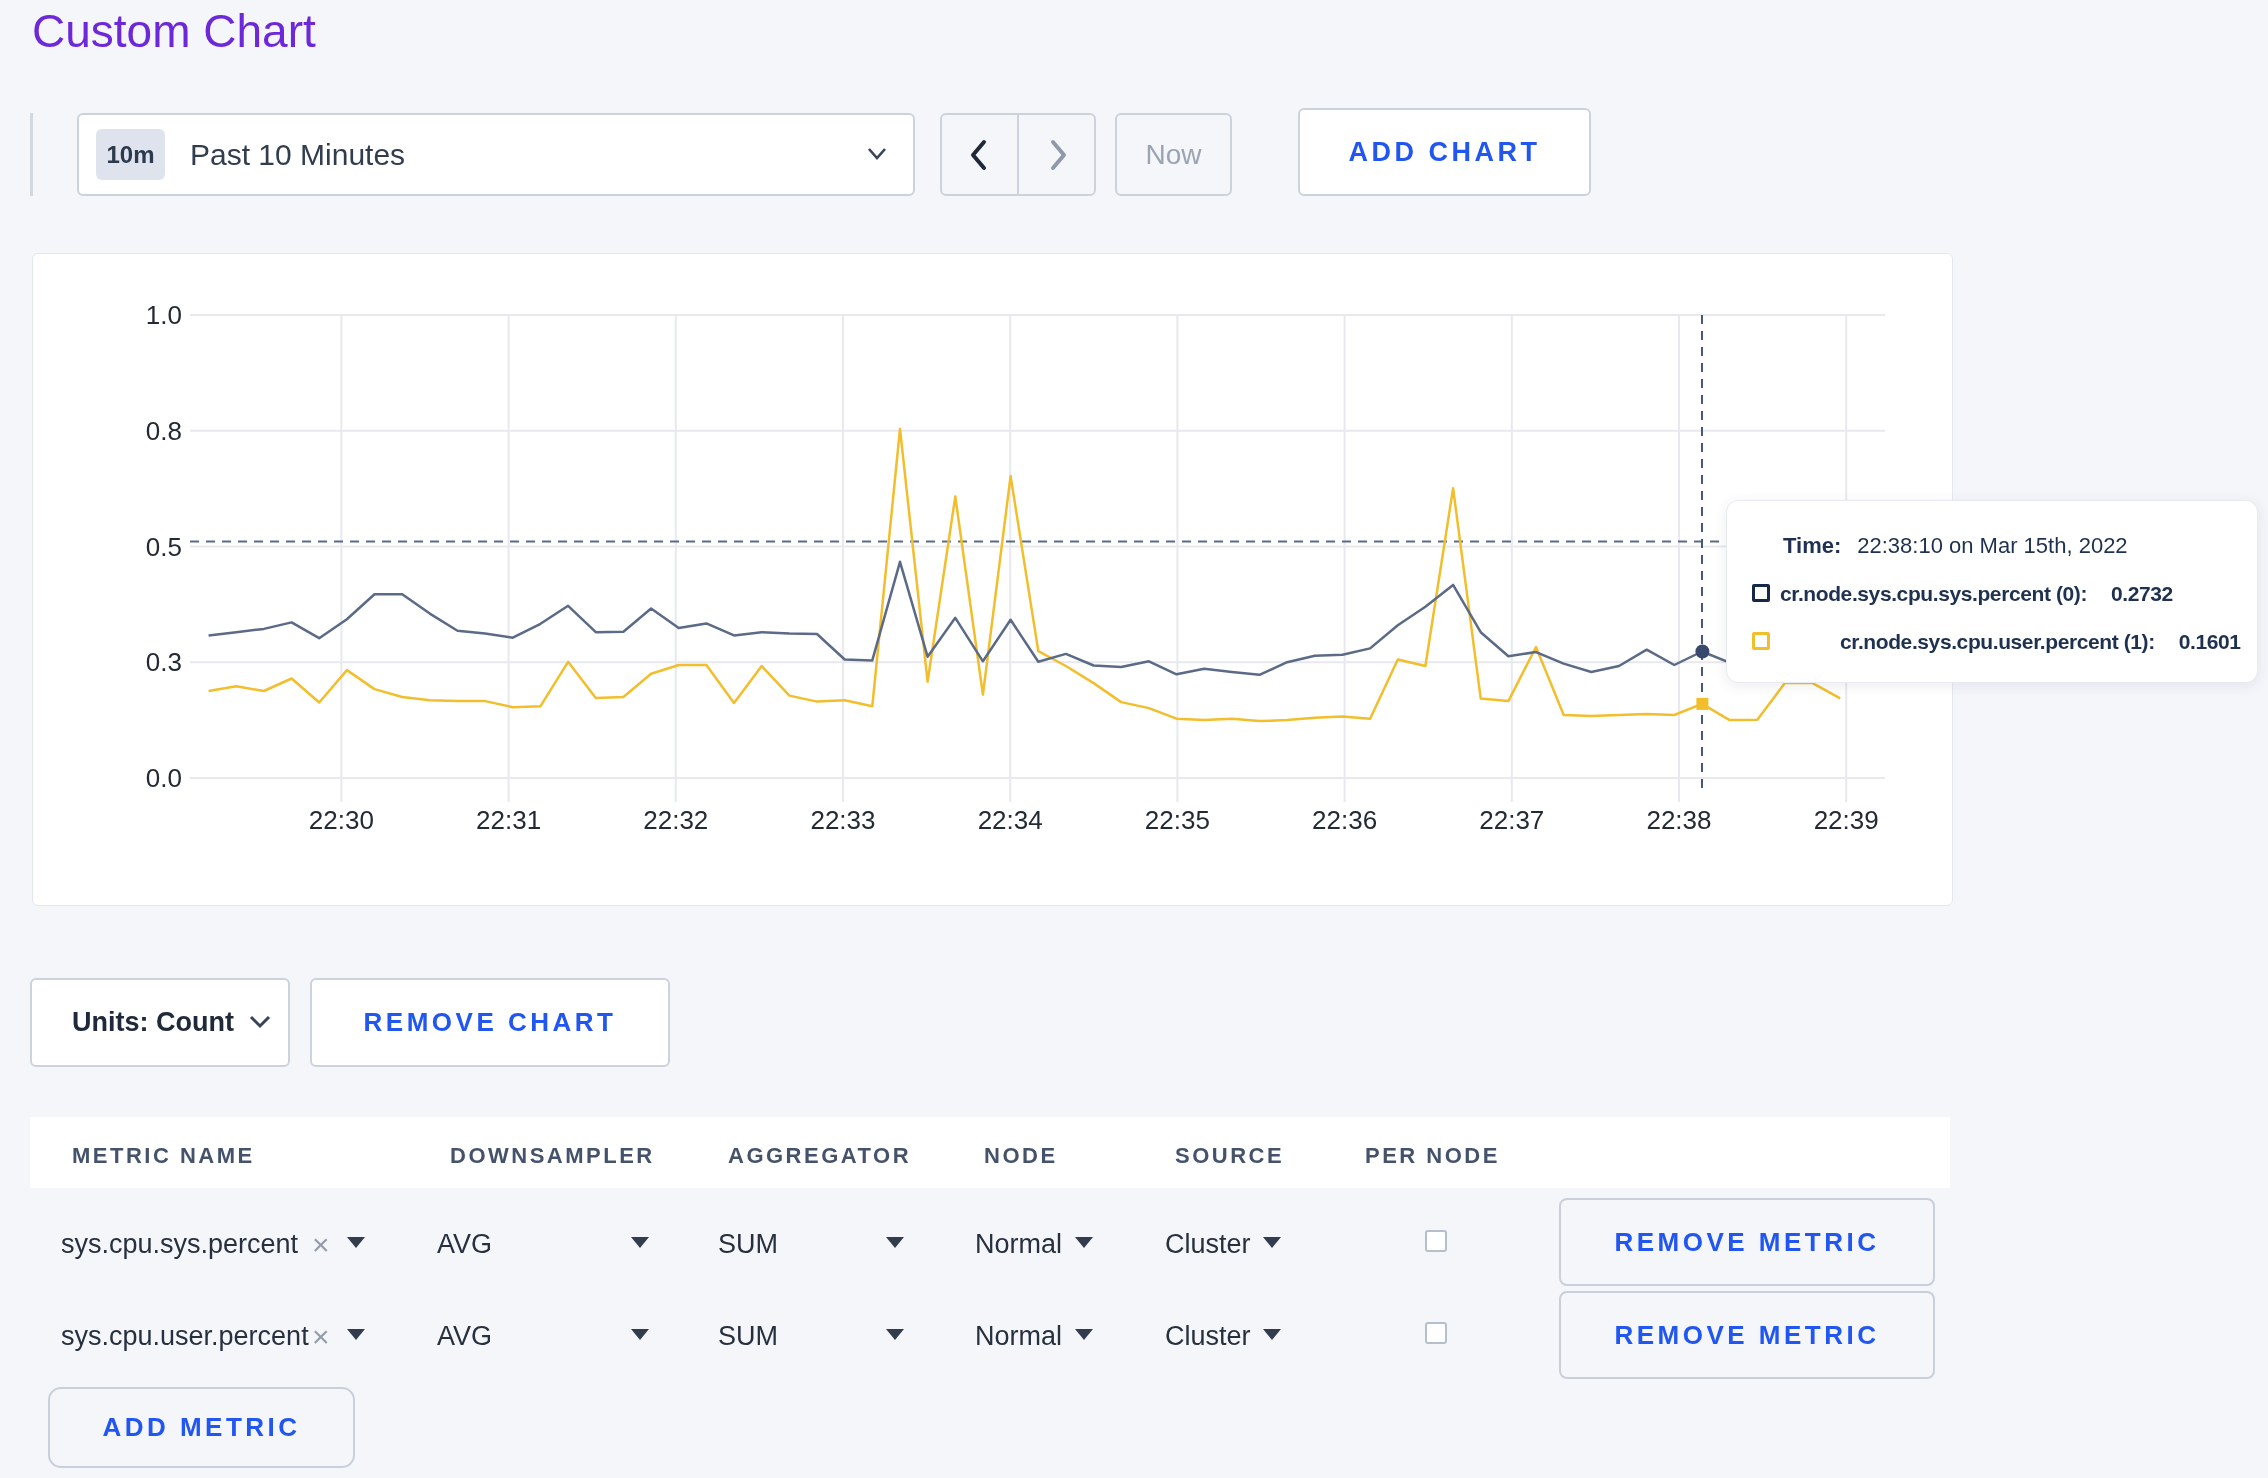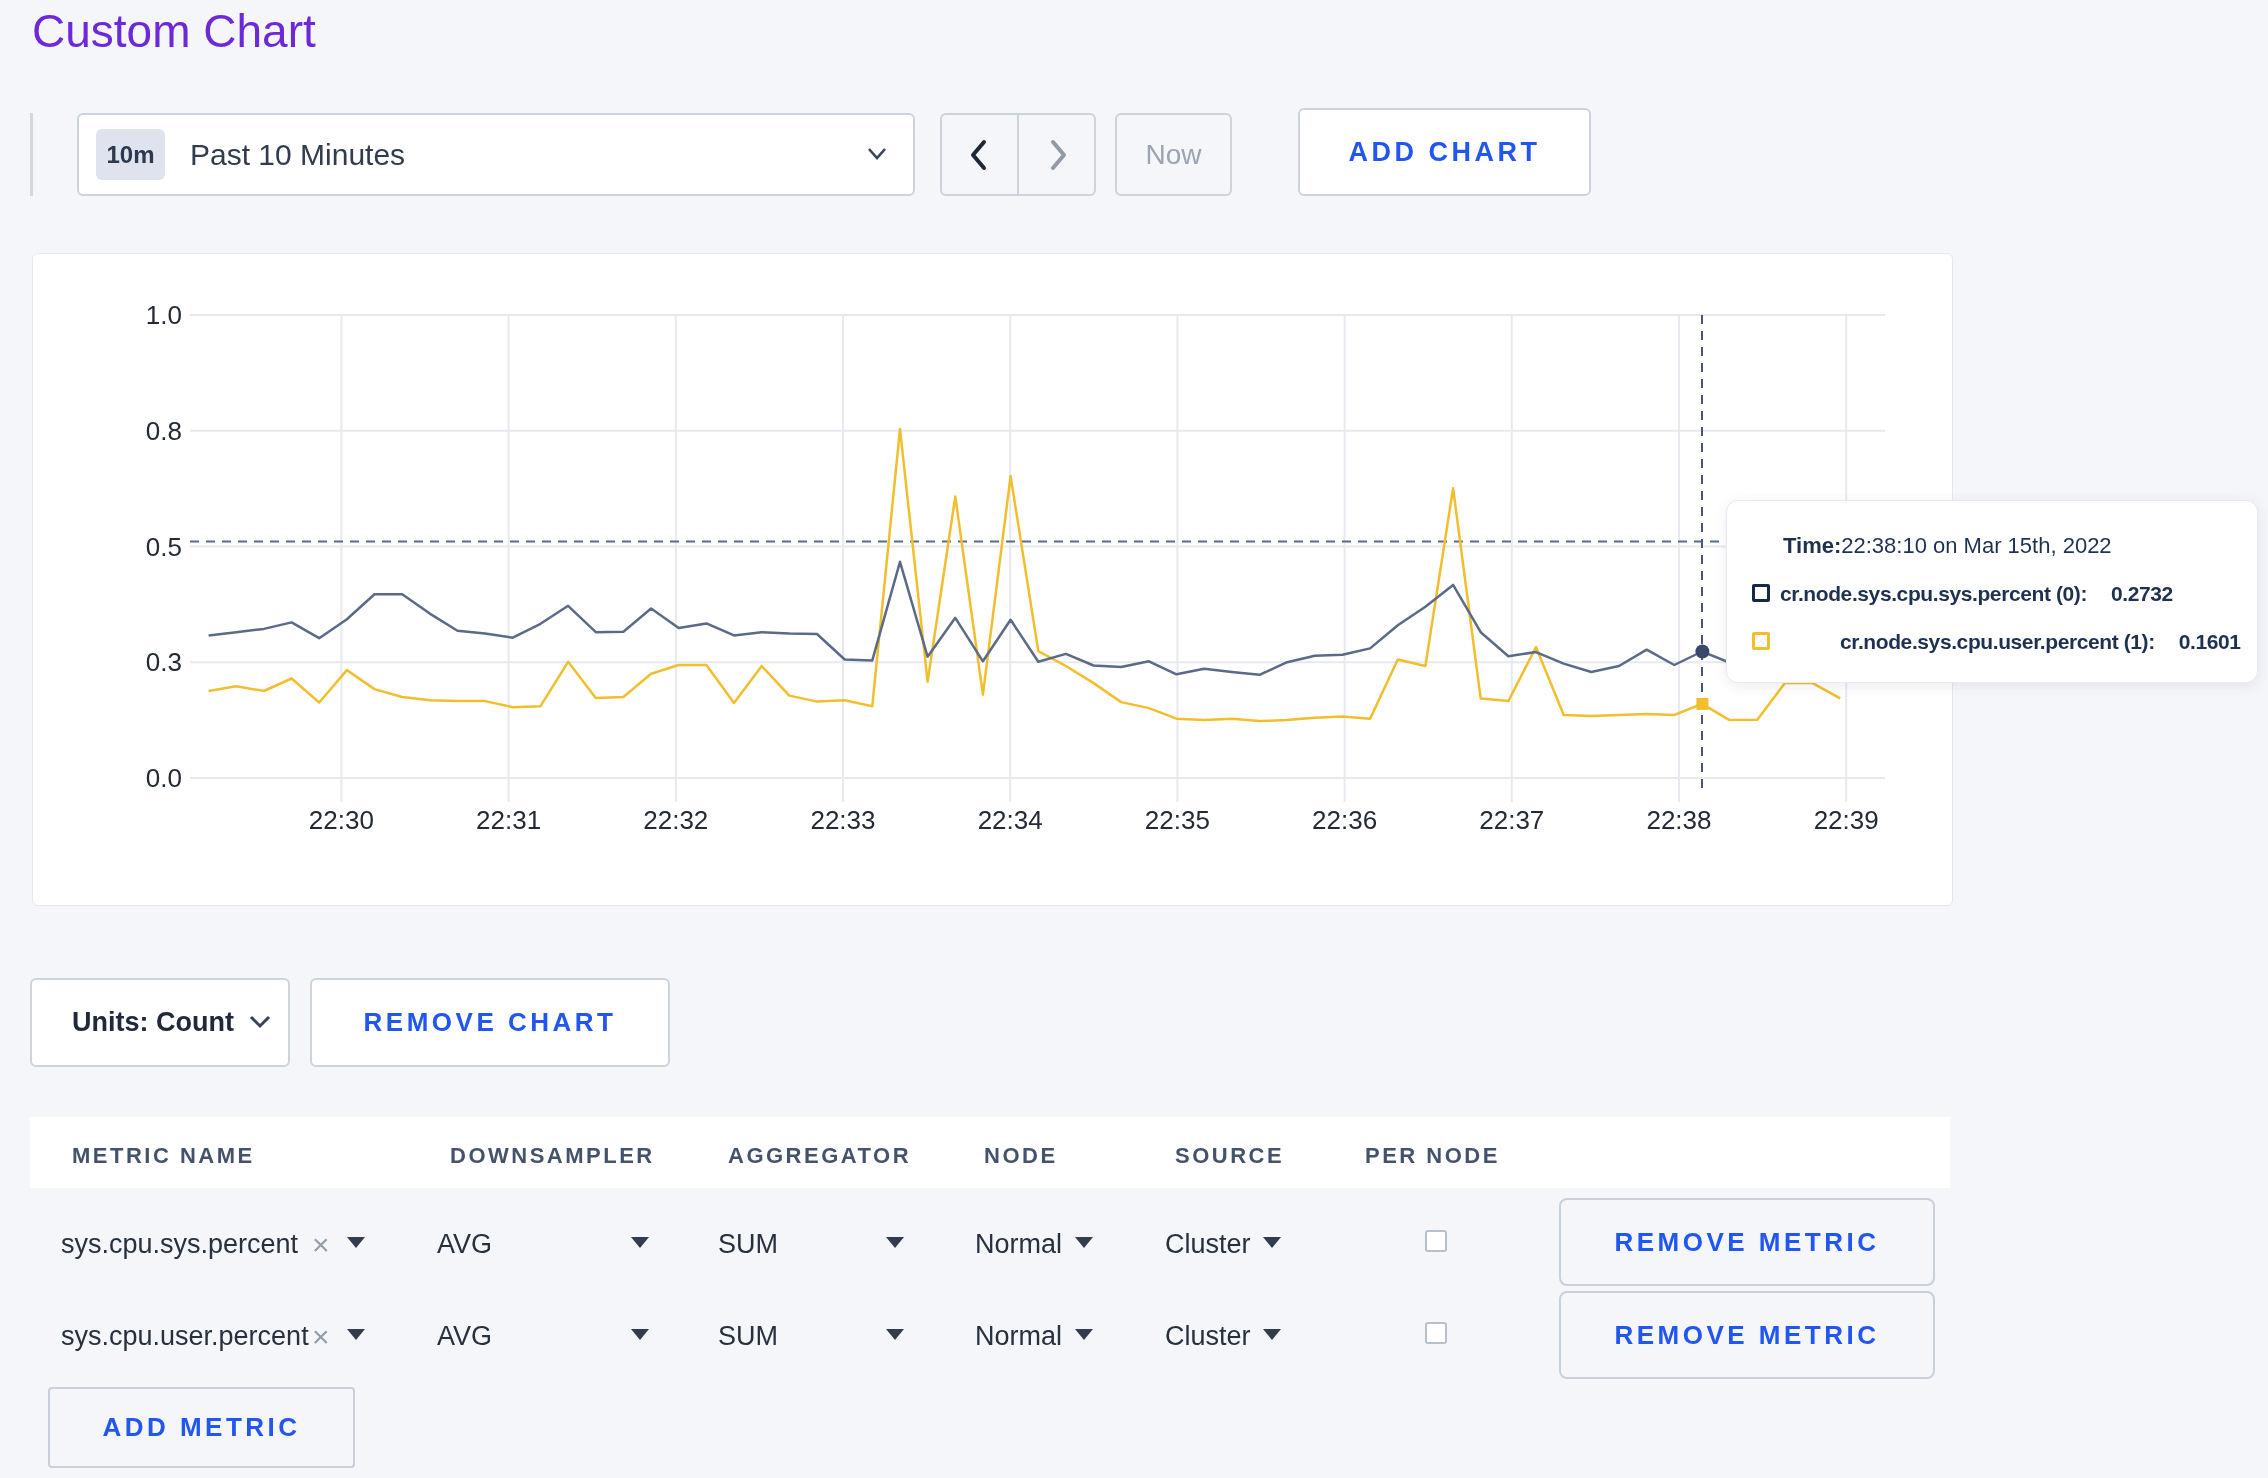--- a/index.html
+++ b/index.html
@@ -73,21 +73,21 @@
 <text x="1814.2" y="576" text-anchor="middle" class="axlab">22:39</text>
 <line x1="158" y1="288.5" x2="1698" y2="288.5" stroke="#5a6b8a" stroke-width="2" stroke-dasharray="9 7"></line>
 <line x1="1670" y1="62" x2="1670" y2="538" stroke="#45577a" stroke-width="2" stroke-dasharray="9 7"></line>
 <polyline points="176.6,438.0 204.3,433.3 231.9,438.0 259.6,425.5 287.2,449.5 314.9,417.1 342.5,436.1 370.2,444.0 397.8,447.2 425.5,448.1 453.1,448.1 480.8,454.2 508.5,453.2 536.1,408.8 563.8,444.9 591.4,444.0 619.1,420.8 646.7,412.0 674.4,412.0 702.0,450.0 729.7,413.0 757.4,442.6 785.0,448.6 812.7,447.2 840.3,453.2 868.0,175.9 895.6,428.7 923.3,243.5 950.9,441.7 978.6,223.1 1006.3,398.1 1033.9,413.0 1061.6,430.1 1089.2,449.1 1116.9,455.1 1144.5,465.7 1172.2,467.1 1199.8,465.7 1227.5,468.1 1255.1,467.1 1282.8,464.8 1310.5,463.4 1338.1,465.7 1365.8,406.5 1393.4,413.0 1421.1,235.2 1448.7,445.4 1476.4,448.1 1504.0,394.0 1531.7,462.0 1559.3,463.0 1587.0,462.0 1614.7,461.1 1642.3,462.0 1670.0,450.9 1697.6,467.1 1725.3,466.7 1752.9,430.1 1780.6,430.1 1808.2,445.4" fill="none" stroke="#f2be2c" stroke-width="2.5" stroke-linejoin="round"></polyline>
 <polyline points="176.6,382.4 204.3,379.2 231.9,375.9 259.6,369.4 287.2,385.2 314.9,366.2 342.5,341.2 370.2,341.2 397.8,360.6 425.5,377.8 453.1,380.5 480.8,384.7 508.5,370.8 536.1,352.8 563.8,379.2 591.4,378.7 619.1,355.5 646.7,375.0 674.4,370.4 702.0,382.4 729.7,379.2 757.4,380.5 785.0,381.0 812.7,406.5 840.3,407.4 868.0,308.8 895.6,403.7 923.3,364.8 950.9,408.3 978.6,366.7 1006.3,408.8 1033.9,400.9 1061.6,412.5 1089.2,413.9 1116.9,408.3 1144.5,421.3 1172.2,415.7 1199.8,419.0 1227.5,421.8 1255.1,409.2 1282.8,402.8 1310.5,401.8 1338.1,395.4 1365.8,372.2 1393.4,353.7 1421.1,331.9 1448.7,379.2 1476.4,403.2 1504.0,399.1 1531.7,410.6 1559.3,419.0 1587.0,413.0 1614.7,396.7 1642.3,412.0 1670.0,398.5 1697.6,409.7 1725.3,393.0 1752.9,387.0 1780.6,388.4 1808.2,386.1" fill="none" stroke="#5a6a87" stroke-width="2.5" stroke-linejoin="round"></polyline>
 <circle cx="1670.4" cy="398.5" r="7" fill="#39496b"></circle>
 <rect x="1664.4" y="444.9" width="12" height="12" fill="#f2be2c"></rect>
 </svg>
 
 <div class="abs" style="left:1726px; top:500px; width:532px; height:183px; background:#fff; border:1px solid #e7eaf0; border-radius:12px; box-shadow:0 3px 14px rgba(50,60,90,0.09); z-index:5;"></div>
-<div class="abs" style="left:1783px; top:533px; font-size:22px; color:#1e3150; z-index:6; white-space:nowrap;"><span style="font-weight:700;">Time:</span><span style="margin-left:0; font-weight:400;">22:38:10 on Mar 15th, 2022</span></div>
+<div class="abs" style="left:1783px; top:533px; font-size:22px; color:#1e3150; z-index:6; white-space:nowrap;"><span style="font-weight:700;">Time:</span><span style="margin-left:16px; font-weight:400;">22:38:10 on Mar 15th, 2022</span></div>
 <div class="abs" style="left:1752px; top:584px; width:18px; height:18px; border:3px solid #152849; border-radius:2px; z-index:6;"></div>
 <div class="abs" style="left:1780px; top:582px; font-size:21px; font-weight:700; letter-spacing:-0.4px; color:#1e3150; z-index:6; white-space:nowrap;">cr.node.sys.cpu.sys.percent (0):<span style="margin-left:24px;">0.2732</span></div>
 <div class="abs" style="left:1752px; top:632px; width:18px; height:18px; border:3px solid #f2be2c; border-radius:2px; z-index:6;"></div>
 <div class="abs" style="left:1840px; top:630px; font-size:21px; font-weight:700; letter-spacing:-0.4px; color:#1e3150; z-index:6; white-space:nowrap;">cr.node.sys.cpu.user.percent (1):<span style="margin-left:24px;">0.1601</span></div>
 
 <div class="btn" style="left:30px; top:978px; width:260px; height:89px;"></div>
 <div class="abs" style="left:72px; top:978px; height:89px; line-height:89px; font-size:27px; font-weight:700; color:#20293a;">Units: Count</div>
 <svg class="abs" style="left:248px; top:1014px;" width="24" height="16" viewBox="0 0 24 16">
     <polyline points="3,3 12,12 21,3" fill="none" stroke="#3a4459" stroke-width="3"></polyline>
   </svg>
@@ -122,13 +122,13 @@
 <div class="tri" style="left:631px; top:1329px;"></div>
 <div class="cellt" style="left:718px; top:1321px;">SUM</div>
 <div class="tri" style="left:886px; top:1329px;"></div>
 <div class="cellt" style="left:975px; top:1321px;">Normal</div>
 <div class="tri" style="left:1075px; top:1329px;"></div>
 <div class="cellt" style="left:1165px; top:1321px;">Cluster</div>
 <div class="tri" style="left:1263px; top:1329px;"></div>
 <div class="chk" style="left:1425px; top:1322px;"></div>
 <div class="rmbtn blue" style="top:1291px;">REMOVE METRIC</div>
 
-<div class="abs blue" style="left:48px; top:1387px; width:307px; height:81px; border:2px solid #c9d0dc; background:#f4f6fa; display:flex; align-items:center; justify-content:center; font-size:26px; border-radius:4px;">ADD METRIC</div>
+<div class="abs blue" style="left:48px; top:1387px; width:307px; height:81px; border:2px solid #c9d0dc; background:#f4f6fa; display:flex; align-items:center; justify-content:center; font-size:26px; border-radius:13px;">ADD METRIC</div>
 
 </body></html>

